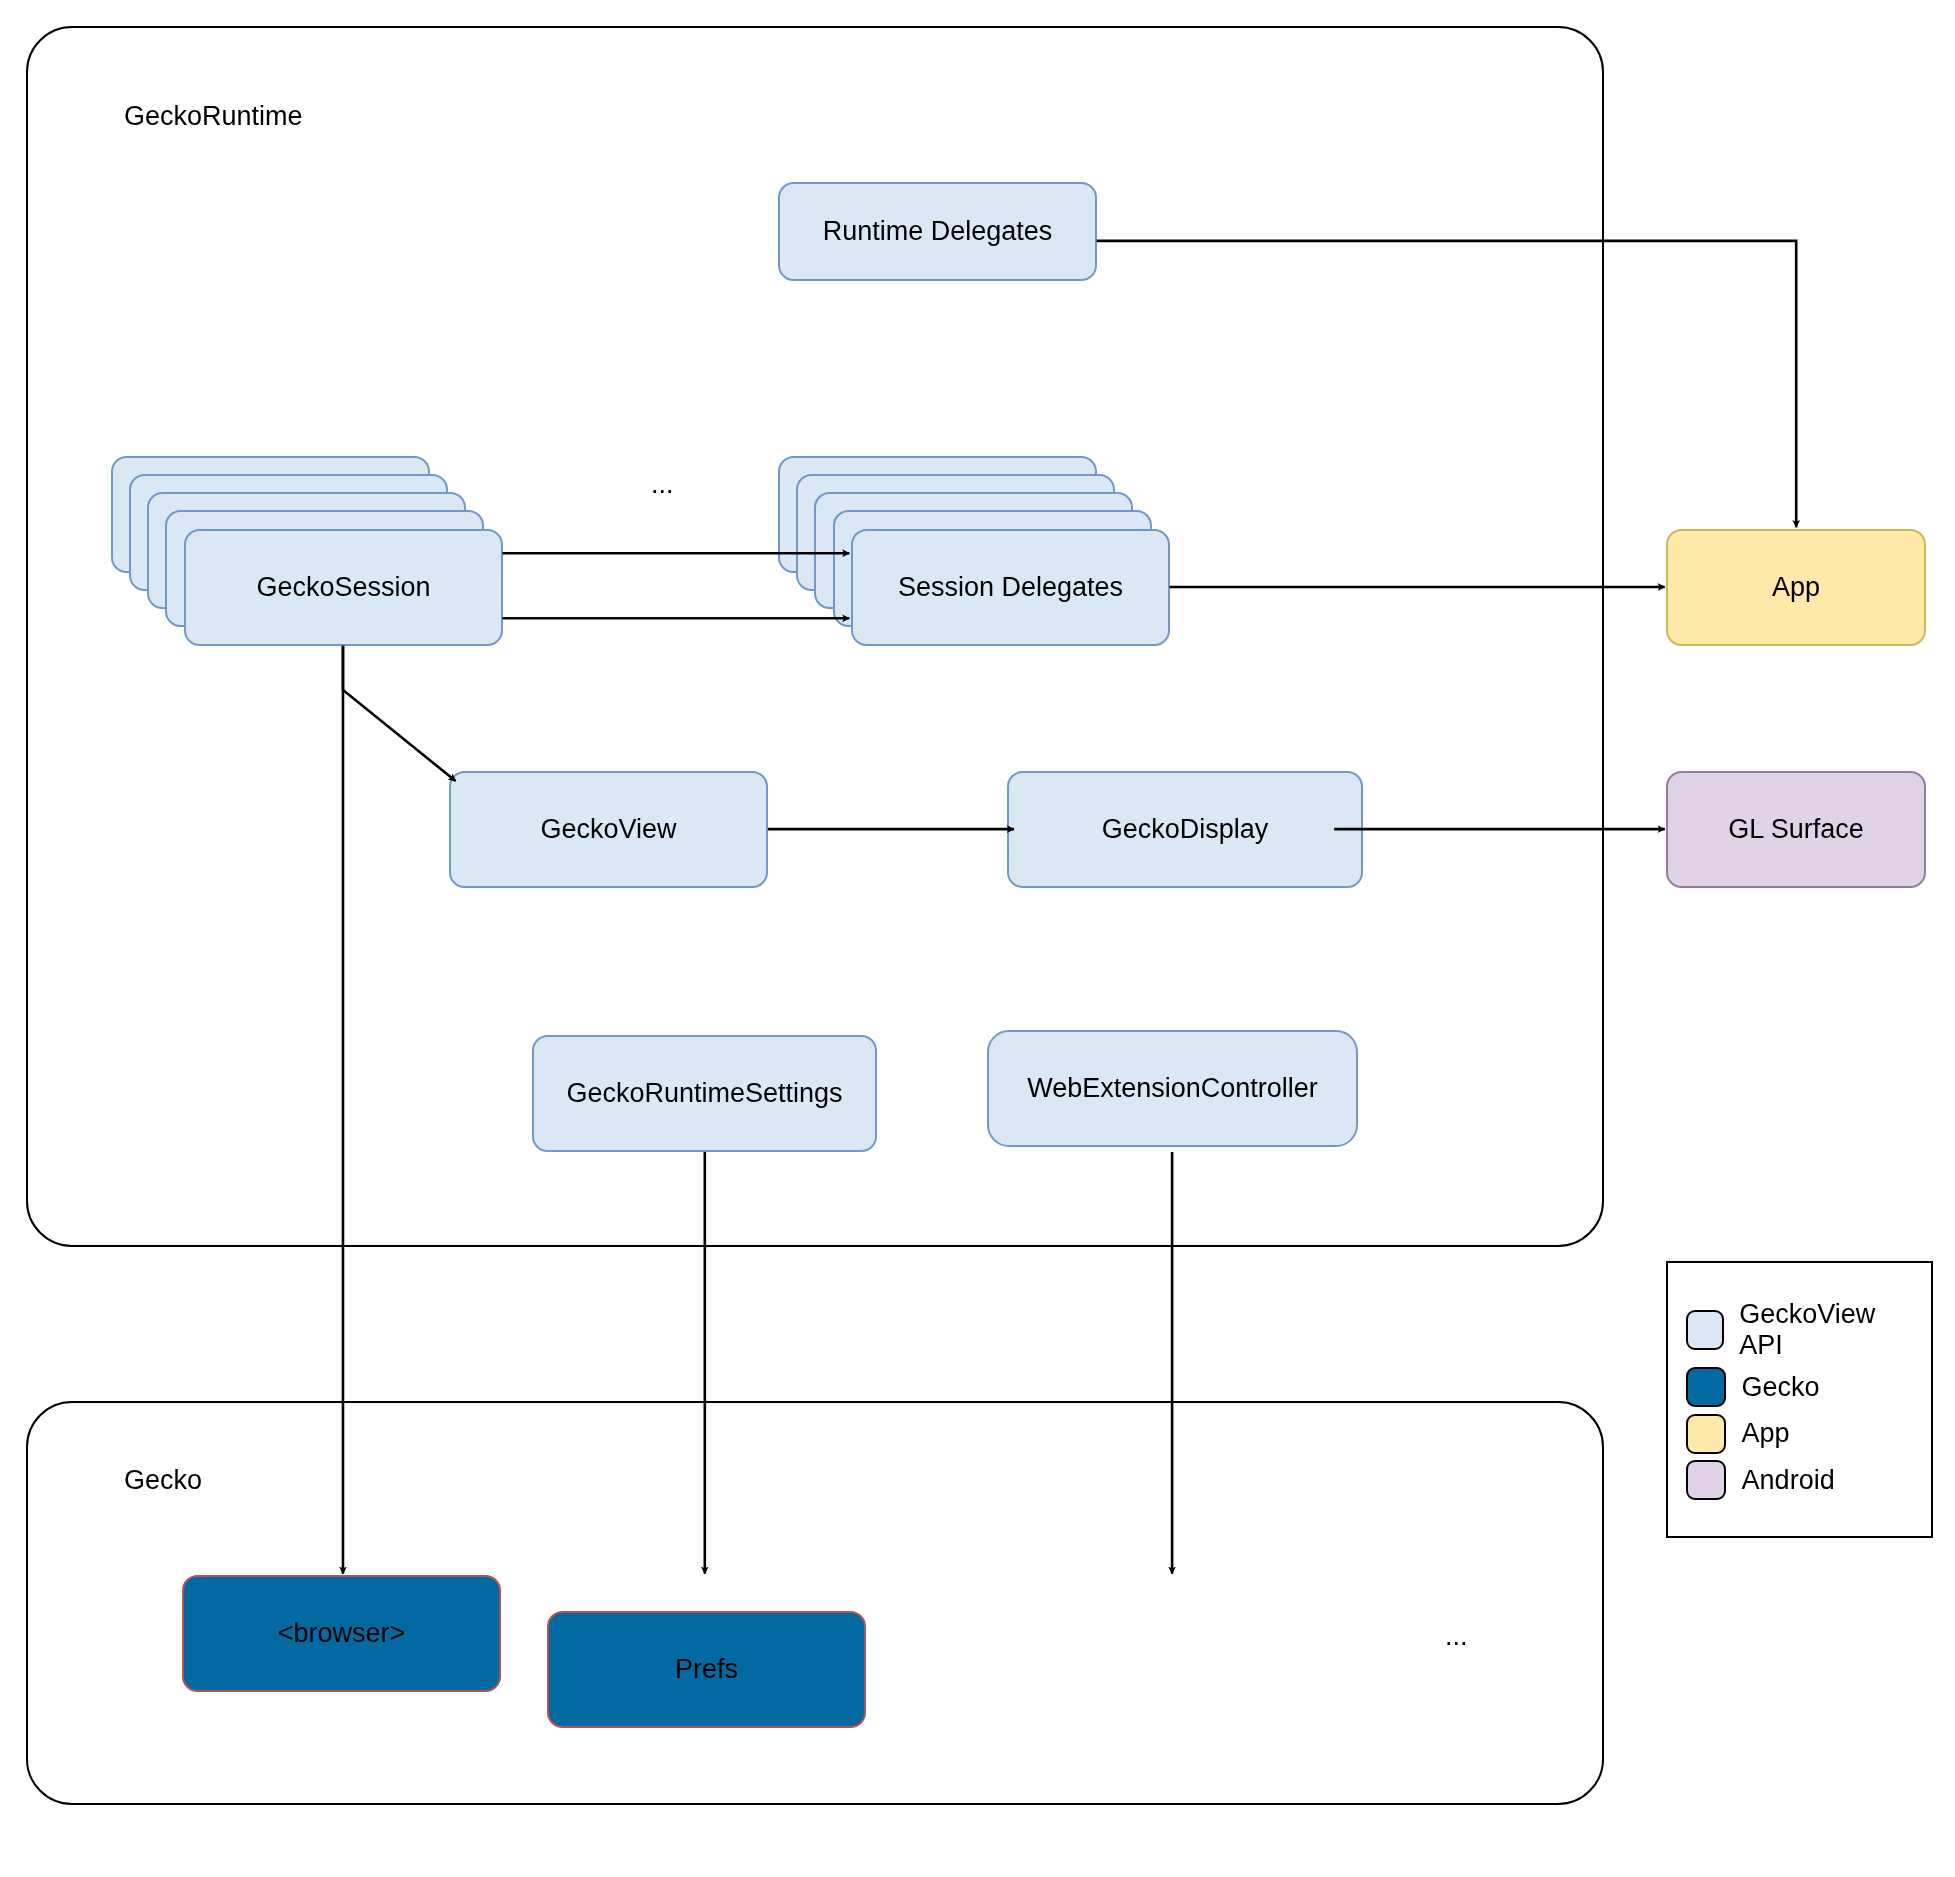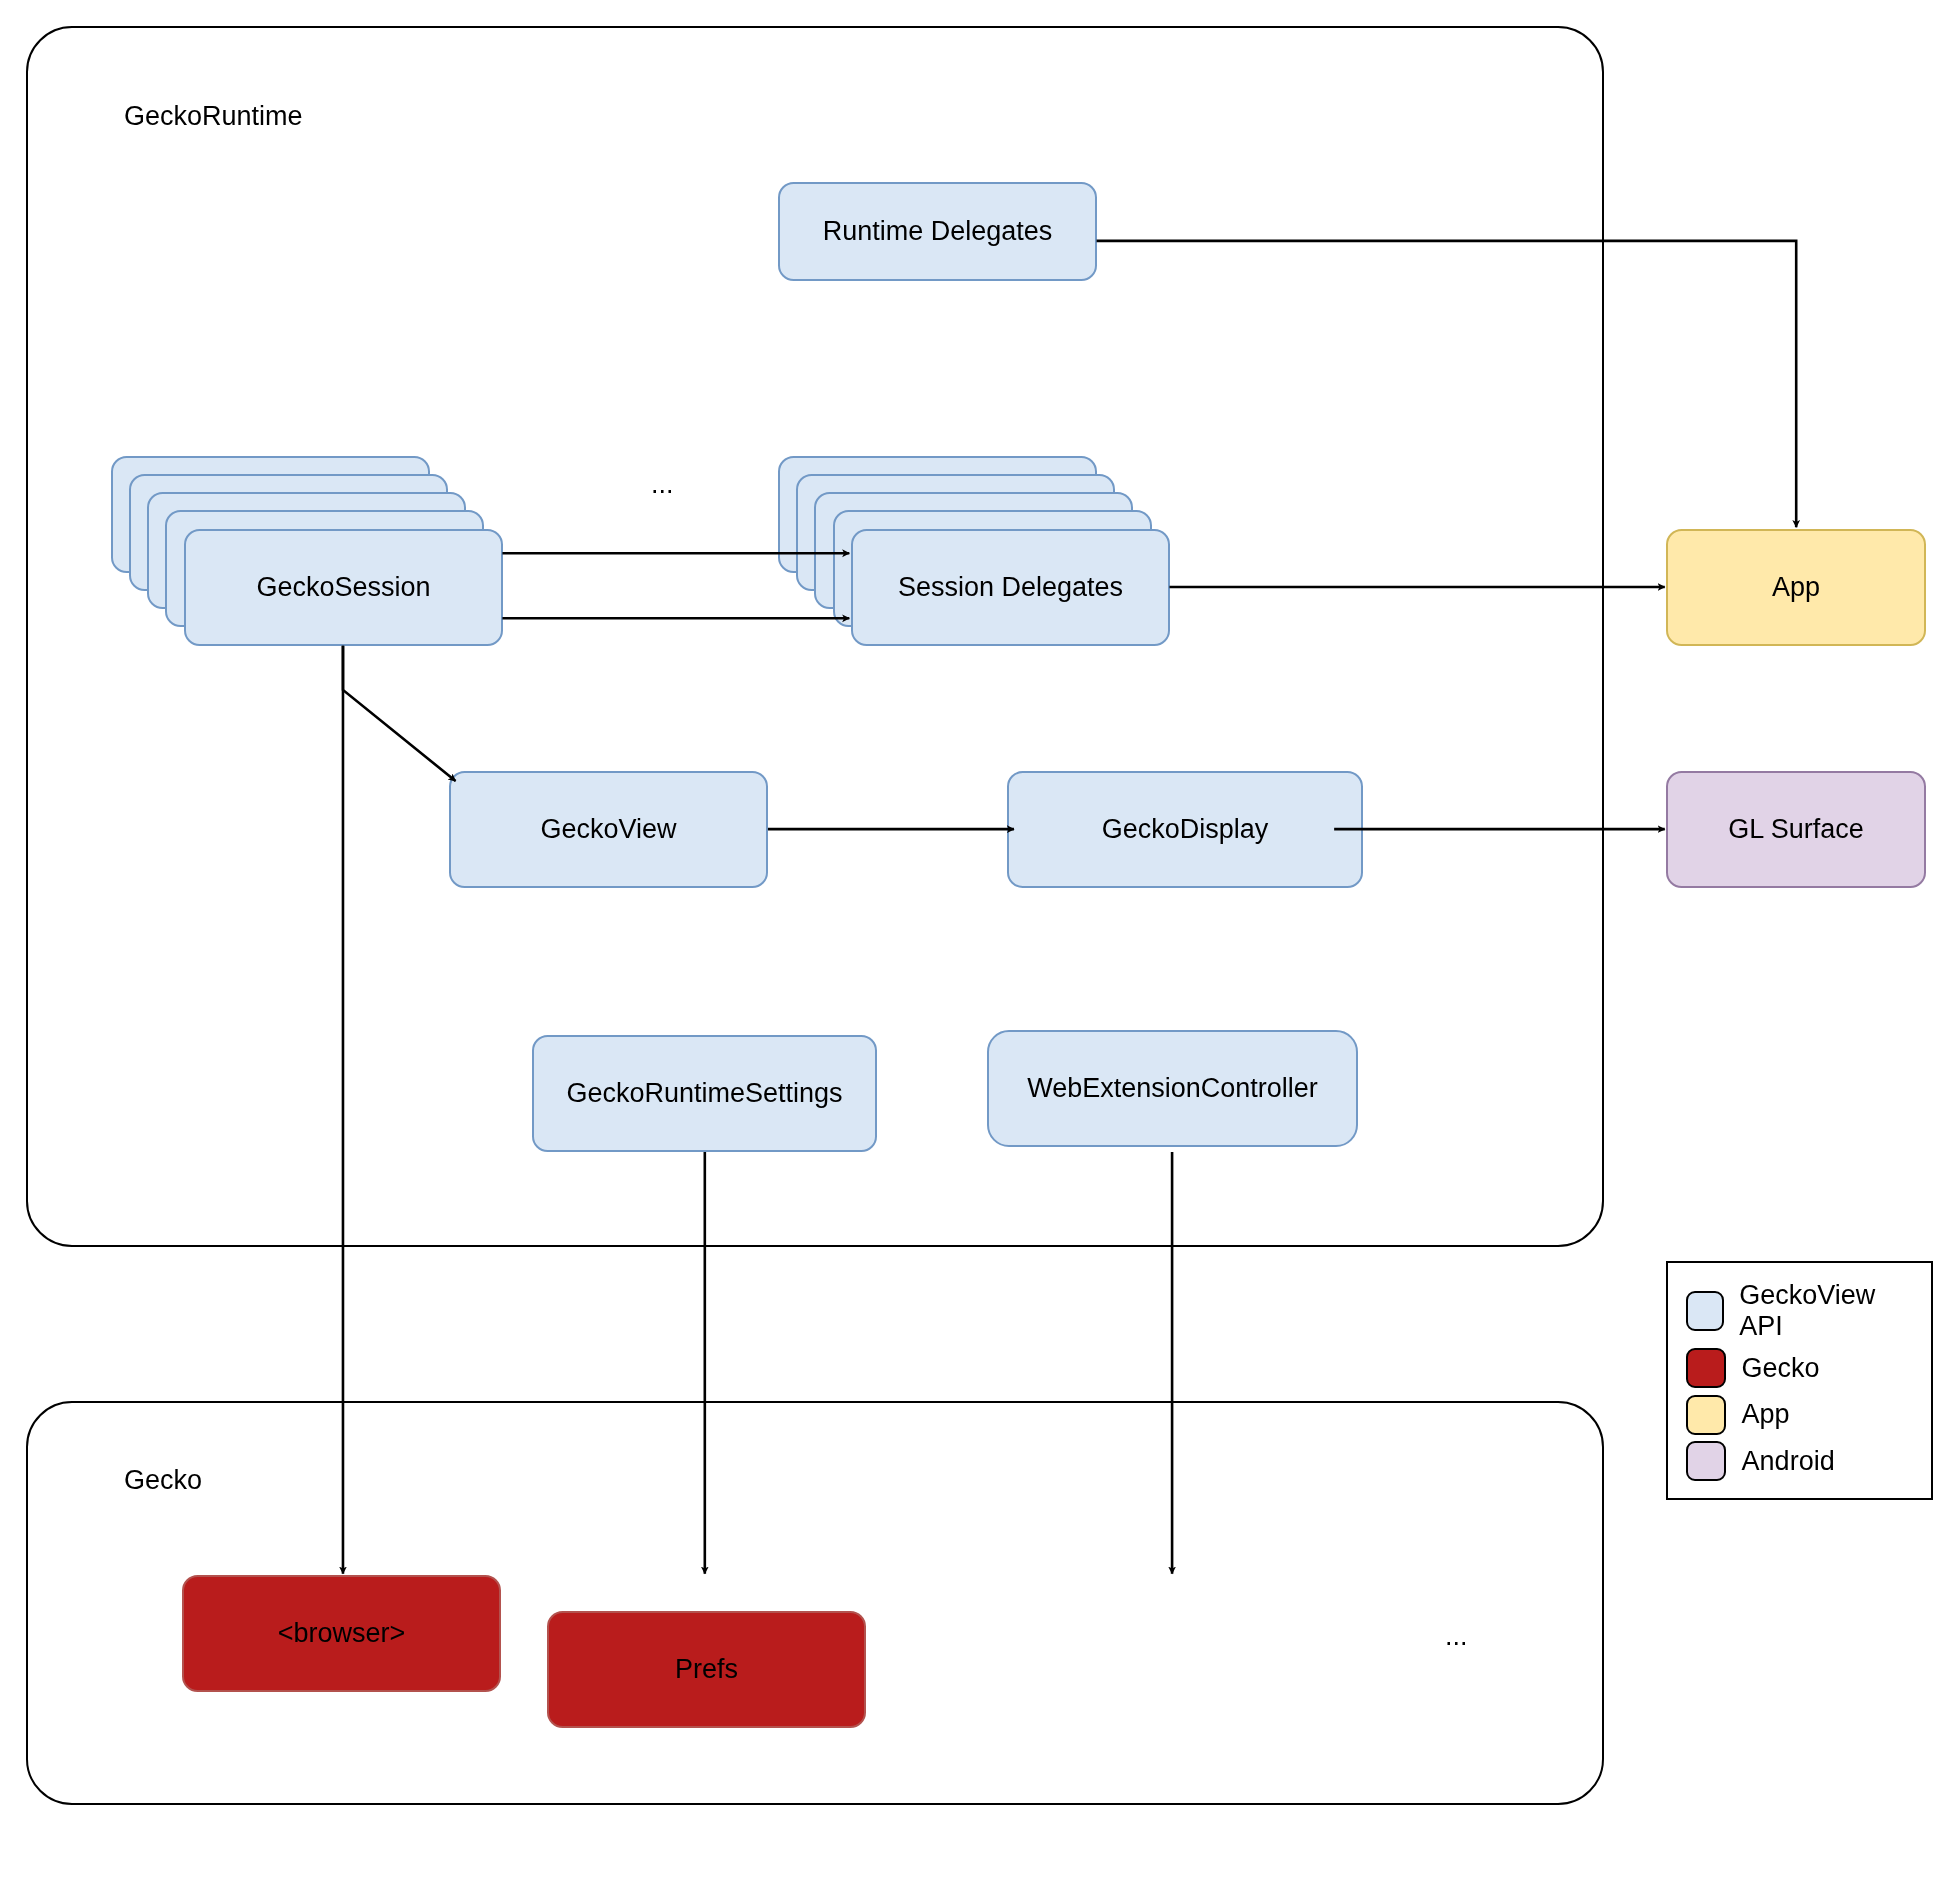--- a/index.html
+++ b/index.html
@@ -1,26 +1,26 @@
 <!DOCTYPE html>
 <html style="font-size:10.4px"><head>
 <meta charset="utf-8">
 <style>
   html,body{margin:0;padding:0;width:100%;height:100%;background:#fff;font-family:Helvetica,Arial,sans-serif;}
   .page{position:relative;width:1955px;height:1877px;font-size:27px;color:#000;}
   .box{position:absolute;border:2px solid;border-radius:15.6px;display:flex;align-items:center;justify-content:center;text-align:center;box-sizing:border-box;}
   .blue{background:#dae7f5;border-color:#7299c6;}
-  .red{background:#b91c1c;border-color:#b3524e;}
+  .red{background:#0369a1;border-color:#b3524e;}
   .yellow{background:#ffe9aa;border-color:#d1b656;}
   .purple{background:#e1d3e7;border-color:#947aa2;text-align:center;}
   .container{position:absolute;border:2px solid #000;border-radius:46px;box-sizing:border-box;}
   .label{position:absolute;}
   .stack-card{position:absolute;border:2px solid #7299c6;background:#dae7f5;border-radius:15.6px;box-sizing:border-box;}
   svg.arrows{position:absolute;left:0;top:0;pointer-events:none;}
-  .legend{position:absolute;border:2px solid #000;box-sizing:border-box;padding:10px 18px;}
+  .legend{position:absolute;border:2px solid #000;box-sizing:border-box;padding:29px 18px;}
   .legend-row{display:flex;align-items:center;margin:6.5px 0;}
   .legend-swatch{width:40px;height:40px;border:2px solid;border-radius:9px;margin-right:15.6px;box-sizing:border-box;}
 </style>
 </head>
 <body>
 
 <div class="page">
 
   <div class="container" style="left:26px;top:26px;width:1578px;height:1221px;"></div>
   <div class="label" style="left:124px;top:101px;">GeckoRuntime</div>

